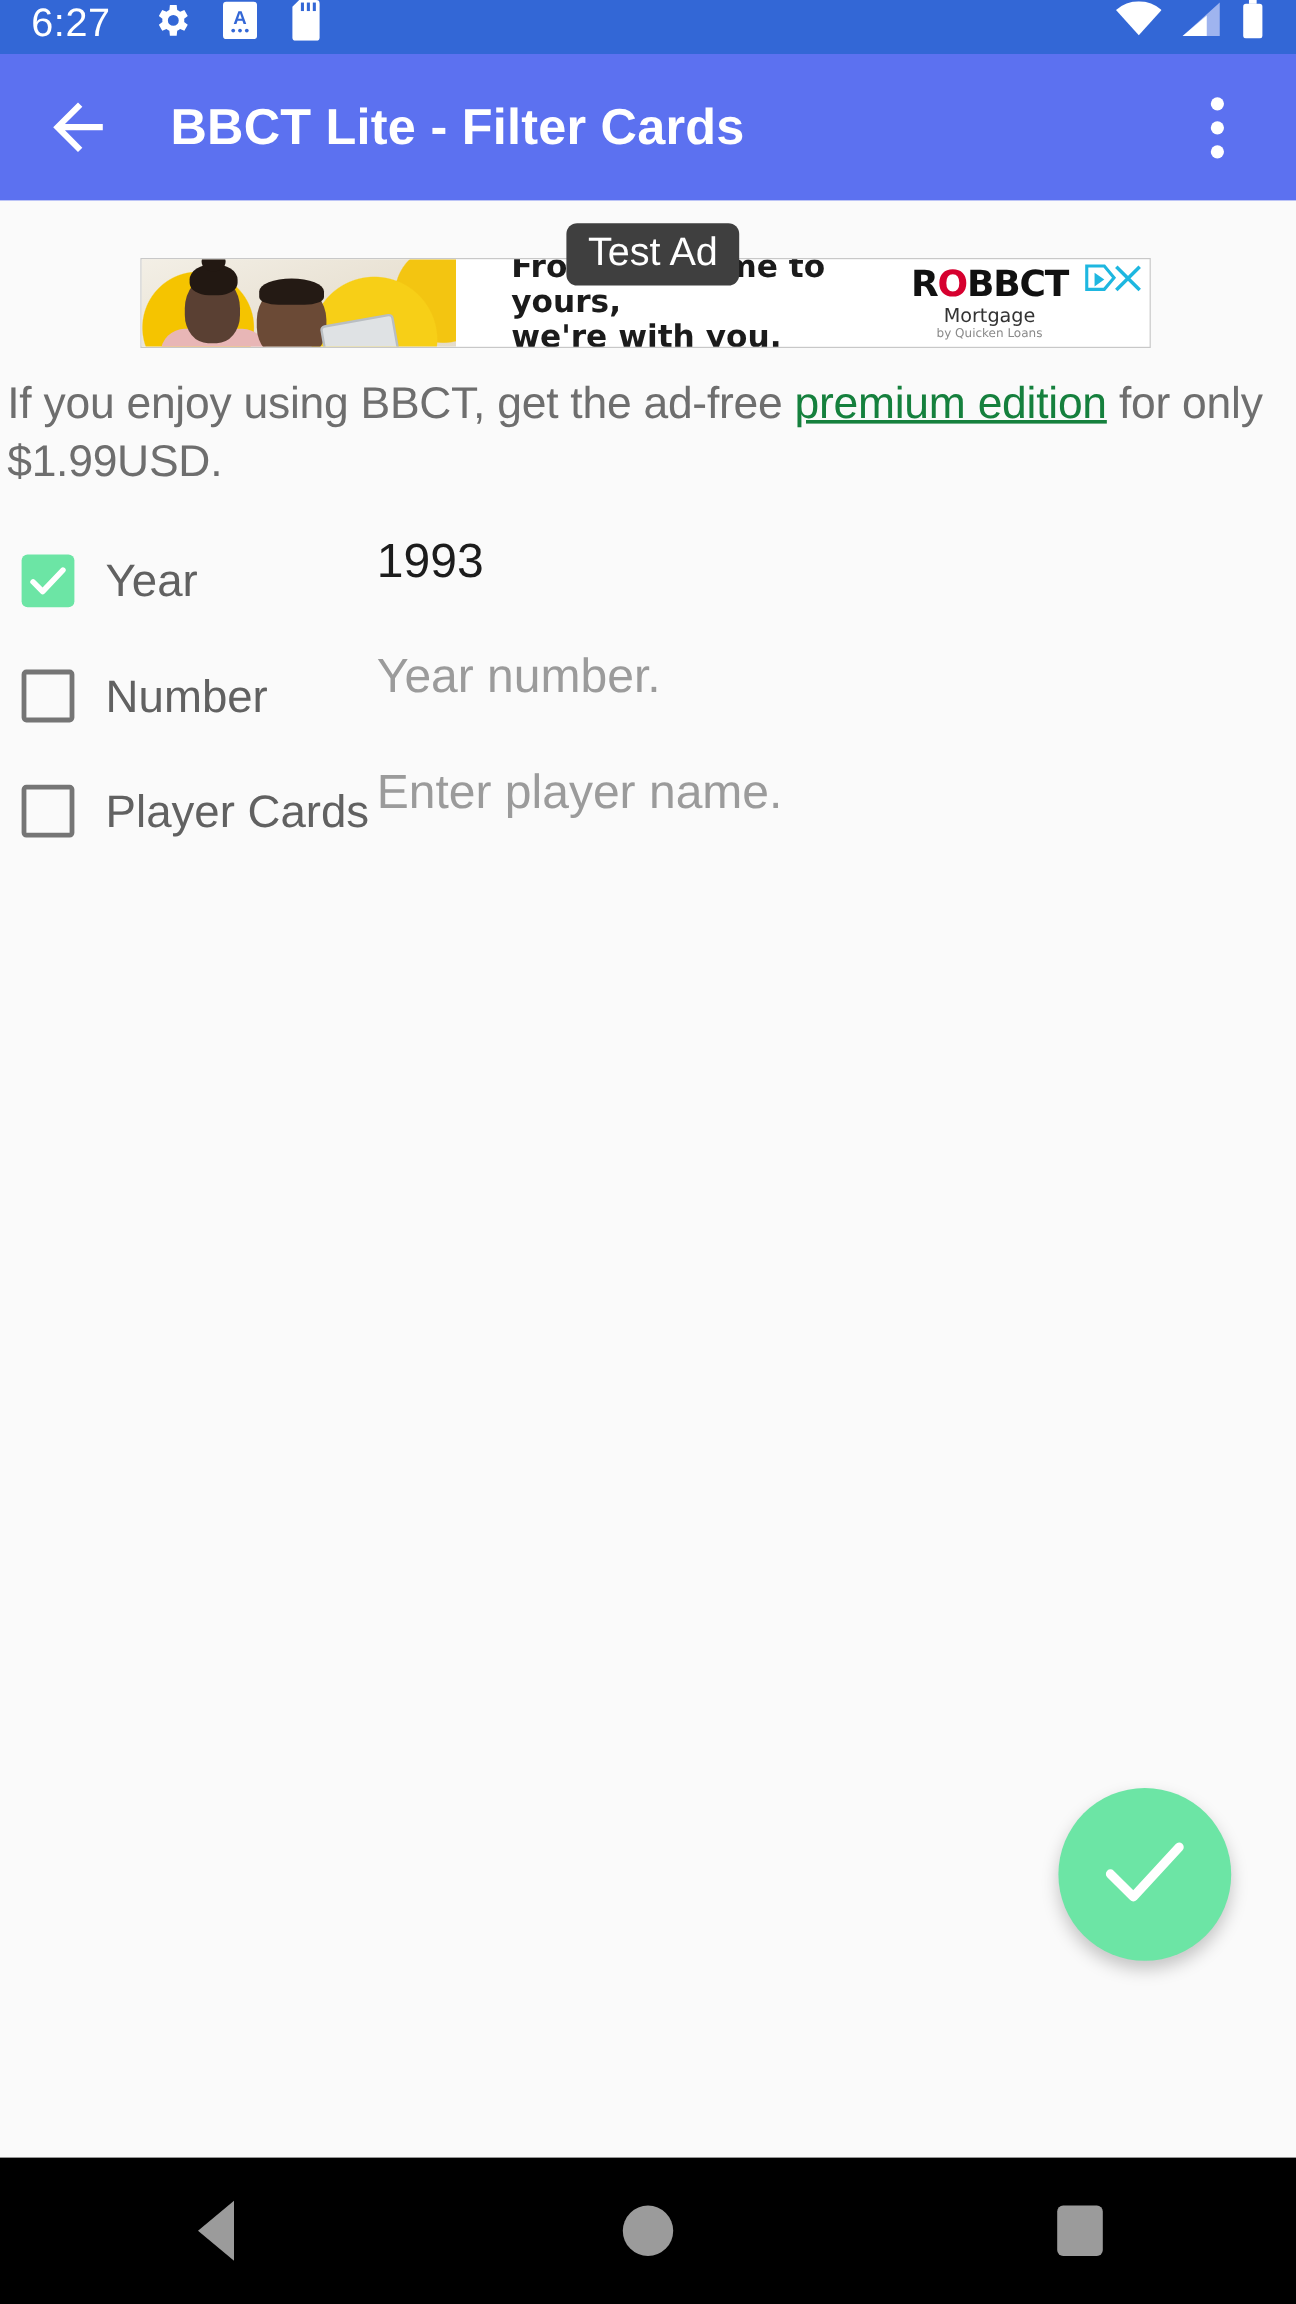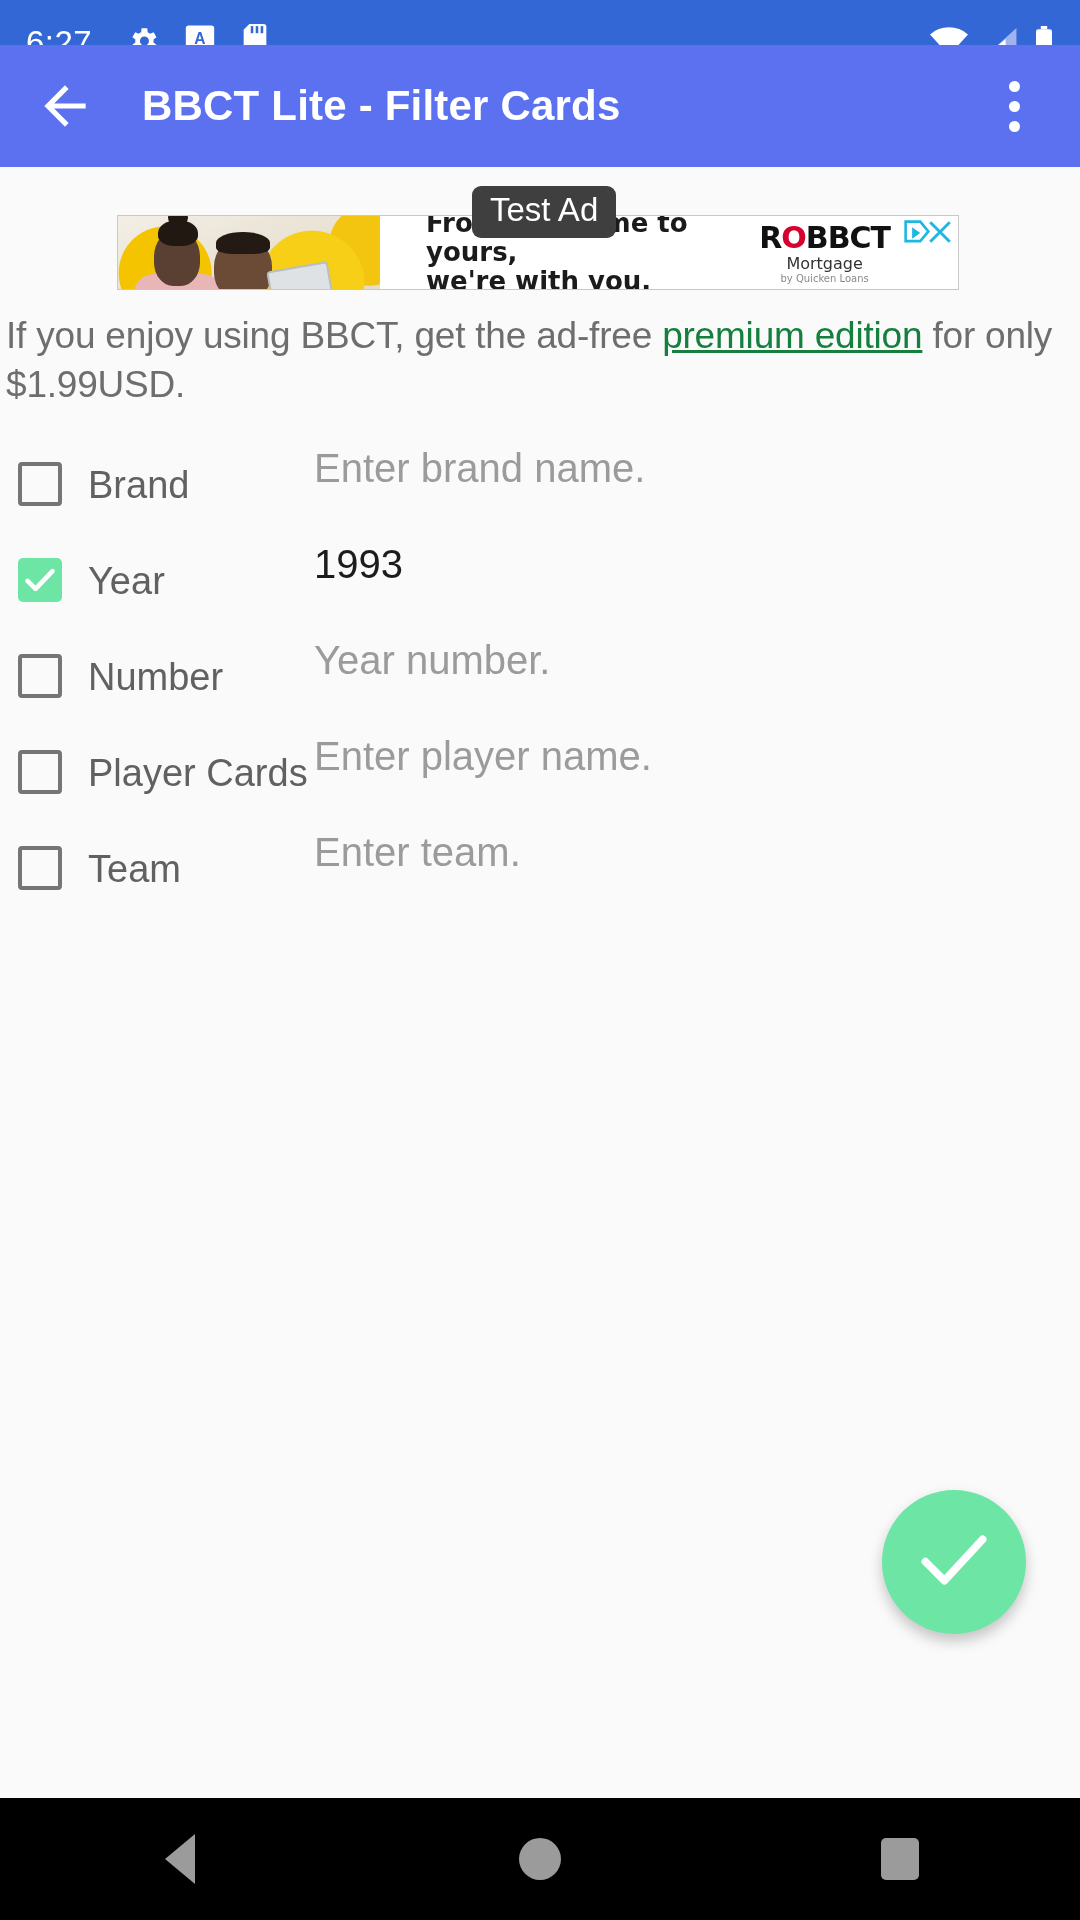--- a/index.html
+++ b/index.html
@@ -7,21 +7,21 @@
     width: 1080px; height: 1920px;
     background: #ffffff;
     font-family: "Liberation Sans", sans-serif;
     overflow: hidden;
   }
   .phone { position: relative; width: 1080px; height: 1920px; background: #fafafa; }
 
   
   .statusbar {
     position: absolute; top: 0; left: 0; width: 1080px; height: 62px;
-    background: #3367d6; display: flex; align-items: flex-end; padding: 0 26px;
+    background: #3367d6; display: flex; align-items: flex-start; padding: 0 26px;
   }
   .status-clock { color: #fff; font-size: 33px; letter-spacing: .5px; }
   .status-left-icons { display: flex; align-items: center; gap: 24px; margin-left: 34px; }
   .status-right { margin-left: auto; display: flex; align-items: center; gap: 16px; }
   .sicon { display: block; }
 
   
   .appbar {
     position: absolute; top: 45px; left: 0; width: 1080px; height: 122px;
     background: #5c71f0; display: flex; align-items: center; padding: 0 34px;
@@ -230,28 +230,20 @@
           </span>
         </div>
       </div>
       <div class="test-ad-badge">Test Ad</div>
     </div>
 
     <div class="premium"><span>If you enjoy using BBCT, get the ad-free </span><a href="#">premium edition</a><span> for only $1.99USD.</span></div>
 
     <div class="form">
 
-      <div class="row">
-        <span class="cb off"></span>
-        <span class="row-label">Brand</span>
-        <span class="field">
-          <span class="field-text ph">Enter brand name.</span>
-          <span class="underline"></span>
-        </span>
-      </div>
 
       <div class="row">
         <span class="cb on">
           <svg width="32" height="30" viewBox="0 0 18 16">
               <path d="M2 8.5 6.5 13 16 3" fill="none" stroke="#fff" stroke-width="2.6" stroke-linecap="round" stroke-linejoin="round"></path>
             </svg>
         </span>
         <span class="row-label">Year</span>
         <span class="field">
           <span class="field-text val" placeholder="Enter year.">1993</span>
@@ -270,28 +262,20 @@
 
       <div class="row">
         <span class="cb off"></span>
         <span class="row-label">Player Cards</span>
         <span class="field">
           <span class="field-text ph">Enter player name.</span>
           <span class="underline"></span>
         </span>
       </div>
 
-      <div class="row">
-        <span class="cb off"></span>
-        <span class="row-label">Team</span>
-        <span class="field">
-          <span class="field-text ph">Enter team.</span>
-          <span class="underline"></span>
-        </span>
-      </div>
 
     </div>
 
     <div class="fab">
       <span>
         <svg width="70" height="62" viewBox="0 0 22 18">
             <path d="M2 9.5 8 15.5 20 2.5" fill="none" stroke="#fff" stroke-width="2.4" stroke-linecap="round" stroke-linejoin="round"></path>
           </svg>
       </span>
     </div>

